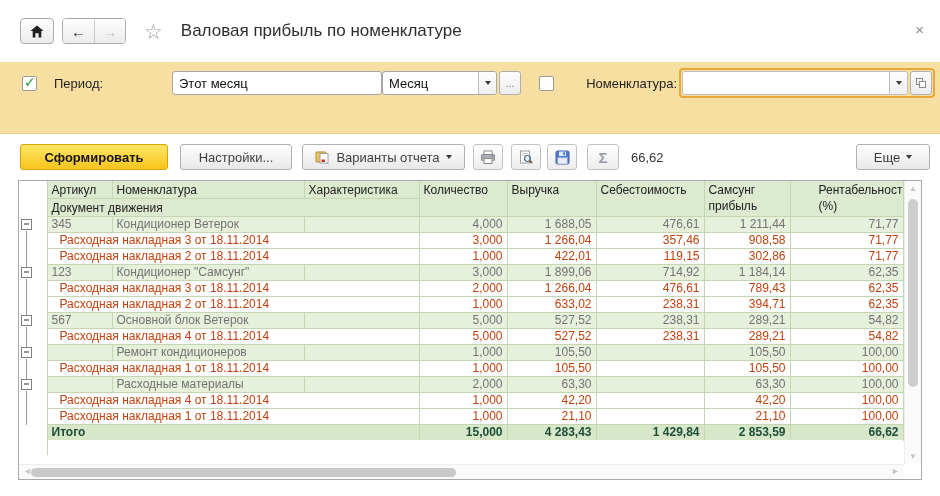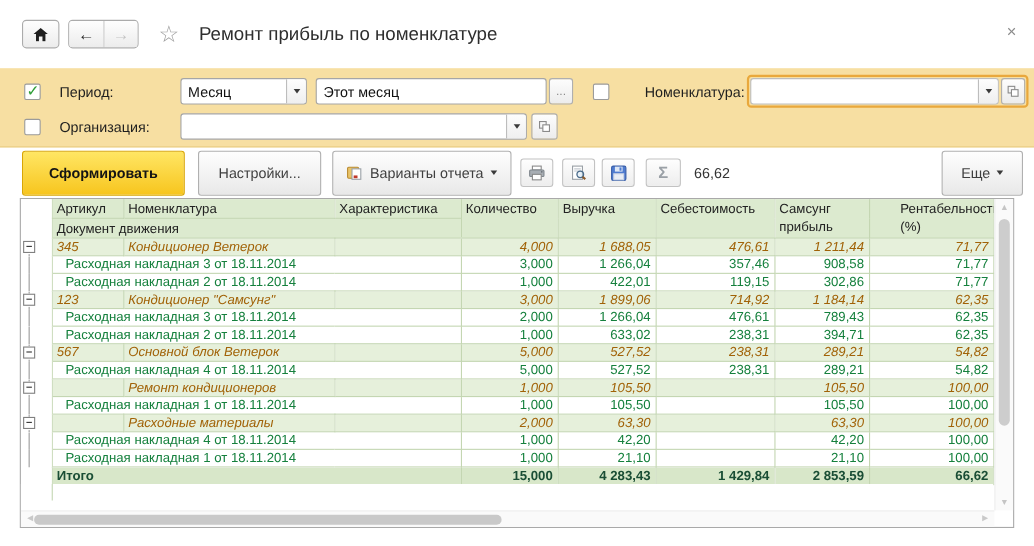--- a/index.html
+++ b/index.html
@@ -29,42 +29,42 @@
   .field { background:#fff; border:1px solid #A6A6A6; border-radius:3px; height:24px; display:flex; align-items:center; overflow:hidden; }
   .field .txt { flex:1; padding:0 6px; font-size:13px; color:#111; white-space:nowrap; }
   .arrow-seg { width:18px; align-self:stretch; border-left:1px solid #BDBDBD; display:flex; align-items:center; justify-content:center; cursor:pointer; flex:none; background:linear-gradient(#FDFDFD,#EFEFEF); }
   .tri { width:0; height:0; border-left:3.5px solid transparent; border-right:3.5px solid transparent; border-top:4px solid #3A3A3A; }
   .sq-btn { width:22px; height:24px; background:linear-gradient(#FDFDFD,#ECECEC); border:1px solid #AFAFAF; border-radius:3px; display:flex; align-items:center; justify-content:center; color:#8A8A8A; font-size:11px; cursor:pointer; flex:none; }
   .focus-ring { display:flex; align-items:center; gap:2px; border:2px solid #E9A83C; border-radius:4px; padding:1px; flex:1; margin-left:2px; margin-right:5px; }
   .focus-ring .field { flex:1; border:1px solid #BDBDBD; }
 
   
   .commandbar { position:absolute; top:143px; left:0; right:0; height:28px; display:flex; align-items:center; padding-left:20px; }
-  .btn { height:41px; background:linear-gradient(#FEFEFE,#E8E8E8); border:1px solid #B0B0B0; border-radius:3px; font-size:13px; color:#3F3F3F; display:flex; align-items:center; justify-content:center; gap:6px; cursor:pointer; white-space:nowrap; }
+  .btn { height:26px; background:linear-gradient(#FEFEFE,#E8E8E8); border:1px solid #B0B0B0; border-radius:3px; font-size:13px; color:#3F3F3F; display:flex; align-items:center; justify-content:center; gap:6px; cursor:pointer; white-space:nowrap; }
   .btn-primary { width:148px; background:linear-gradient(#FFE664,#F7C51E); border-color:#D9A602; color:#141414; font-weight:600; }
   .btn-settings { width:112px; margin-left:12px; }
   .btn-variants { width:163px; margin-left:10px; }
   .btn-find { width:118px; margin-left:13px; }
   .iconbtn { width:30px; height:26px; margin-left:8px; background:linear-gradient(#FEFEFE,#EDEDED); border:1px solid #C2C2C2; border-radius:3px; display:flex; align-items:center; justify-content:center; cursor:pointer; }
   .iconbtn.save { margin-left:6px; }
   .iconbtn.sigma { width:32px; margin-left:10px; font-size:15px; font-weight:bold; color:#9AA0A6; }
   .sum-value { margin-left:12px; font-size:13px; color:#333; }
   .btn-more { width:74px; margin-left:auto; margin-right:10px; }
 
   
   .report { position:absolute; top:180px; left:18px; width:904px; height:300px; border:1px solid #A9A9A9; background:#fff; }
   table { border-collapse:collapse; table-layout:fixed; width:884px; font-size:12px; }
   th, td { border-right:1px solid #C4D6B2; border-bottom:1px solid #C4D6B2; padding:0 4px; white-space:nowrap; overflow:hidden; }
   thead th { background:#DCEACF; color:#222; font-weight:normal; text-align:left; vertical-align:top; height:17px; line-height:16px; padding-top:1px; }
   thead th.gutter { background:#fff; }
   tbody td { height:16px; line-height:15px; }
   td.gutter, th.gutter { padding:0; position:relative; border-bottom:none; }
   td.num { text-align:right; }
-  .row-group td { background:#E6F0DB; color:#a16207;font-style:italic; }
-  .row-doc td { background:#fff; color:#15803d; }
+  .row-group td { background:#E6F0DB; color:#737373; }
+  .row-doc td { background:#fff; color:#c2410c; }
   .row-doc td.name { padding-left:12px; }
   .row-total td { background:#D8E7C9; color:#1A4E35; font-weight:bold; }
   .row-group td.gutter, .row-total td.gutter, .row-doc td.gutter { background:#fff; }
   .expander { position:absolute; left:2px; top:2px; width:11px; height:11px; border:1px solid #808080; background:#fff; cursor:pointer; }
   .expander::after { content:''; position:absolute; left:2px; right:2px; top:50%; height:1px; background:#333; transform:translateY(-50%); }
   .tree-above { position:absolute; left:7px; top:0; height:2px; width:0; border-left:1px solid #9A9A9A; }
   .tree-below { position:absolute; left:7px; top:14px; bottom:0; width:0; border-left:1px solid #9A9A9A; }
   .treeline { position:absolute; left:7px; top:0; bottom:0; width:0; border-left:1px solid #9A9A9A; }
   .filler { position:absolute; left:0; top:259px; width:884px; height:24px; background:#fff; }
   .filler::after { content:''; position:absolute; left:28px; top:0; height:15px; border-left:1px solid #C4D6B2; }
@@ -92,73 +92,57 @@
     </div>
     <div class="navgroup">
       <div class="nav-seg back">
           <span>←</span>
         </div>
       <div class="nav-seg fwd">
           <span>→</span>
         </div>
     </div>
     <span class="star">☆</span>
-    <div class="title">Ремонт прибыль по номенклатуре</div>
+    <div class="title">Валовая прибыль по номенклатуре</div>
     <span class="close-x">×</span>
   </div>
 
   <div class="filterbar">
     <div class="f-row">
       <span class="checkbox">
           <span class="check">✓</span>
         </span>
       <span class="f-label">Период:</span>
+      <div class="field" style="width:210px; margin-left:8px;">
+        <span class="txt">Этот месяц</span>
+      </div>
       <div class="field" style="width:115px;">
         <span class="txt">Месяц</span>
         <span class="arrow-seg">
             <span class="tri"></span>
           </span>
-      </div>
-      <div class="field" style="width:210px; margin-left:8px;">
-        <span class="txt">Этот месяц</span>
       </div>
       <div class="sq-btn" style="margin-left:2px;">
           <span>...</span>
         </div>
       <span class="checkbox" style="margin-left:18px;"></span>
       <span class="f-label2">Номенклатура:</span>
       <div class="focus-ring">
         <div class="field">
           <span class="txt"></span>
           <span class="arrow-seg">
               <span class="tri"></span>
             </span>
         </div>
         <div class="sq-btn">
           <svg width="12" height="12" viewBox="0 0 12 12">
               <rect x="1.5" y="1.5" width="6" height="6" fill="none" stroke="#8A8A8A"></rect>
               <rect x="4.5" y="4.5" width="6" height="6" fill="#fff" stroke="#8A8A8A"></rect>
             </svg>
         </div>
-      </div>
-    </div>
-    <div class="f-row">
-      <span class="checkbox"></span>
-      <span class="f-label">Организация:</span>
-      <div class="field" style="width:315px;">
-        <span class="txt"></span>
-        <span class="arrow-seg">
-            <span class="tri"></span>
-          </span>
-      </div>
-      <div class="sq-btn" style="margin-left:4px; width:24px;">
-        <svg width="12" height="12" viewBox="0 0 12 12">
-            <rect x="1.5" y="1.5" width="6" height="6" fill="none" stroke="#8A8A8A"></rect>
-            <rect x="4.5" y="4.5" width="6" height="6" fill="#fff" stroke="#8A8A8A"></rect>
-          </svg>
       </div>
     </div>
   </div>
 
   <div class="commandbar">
     <div class="btn btn-primary">
         <span>Сформировать</span>
       </div>
     <div class="btn btn-settings">
         <span>Настройки...</span>

